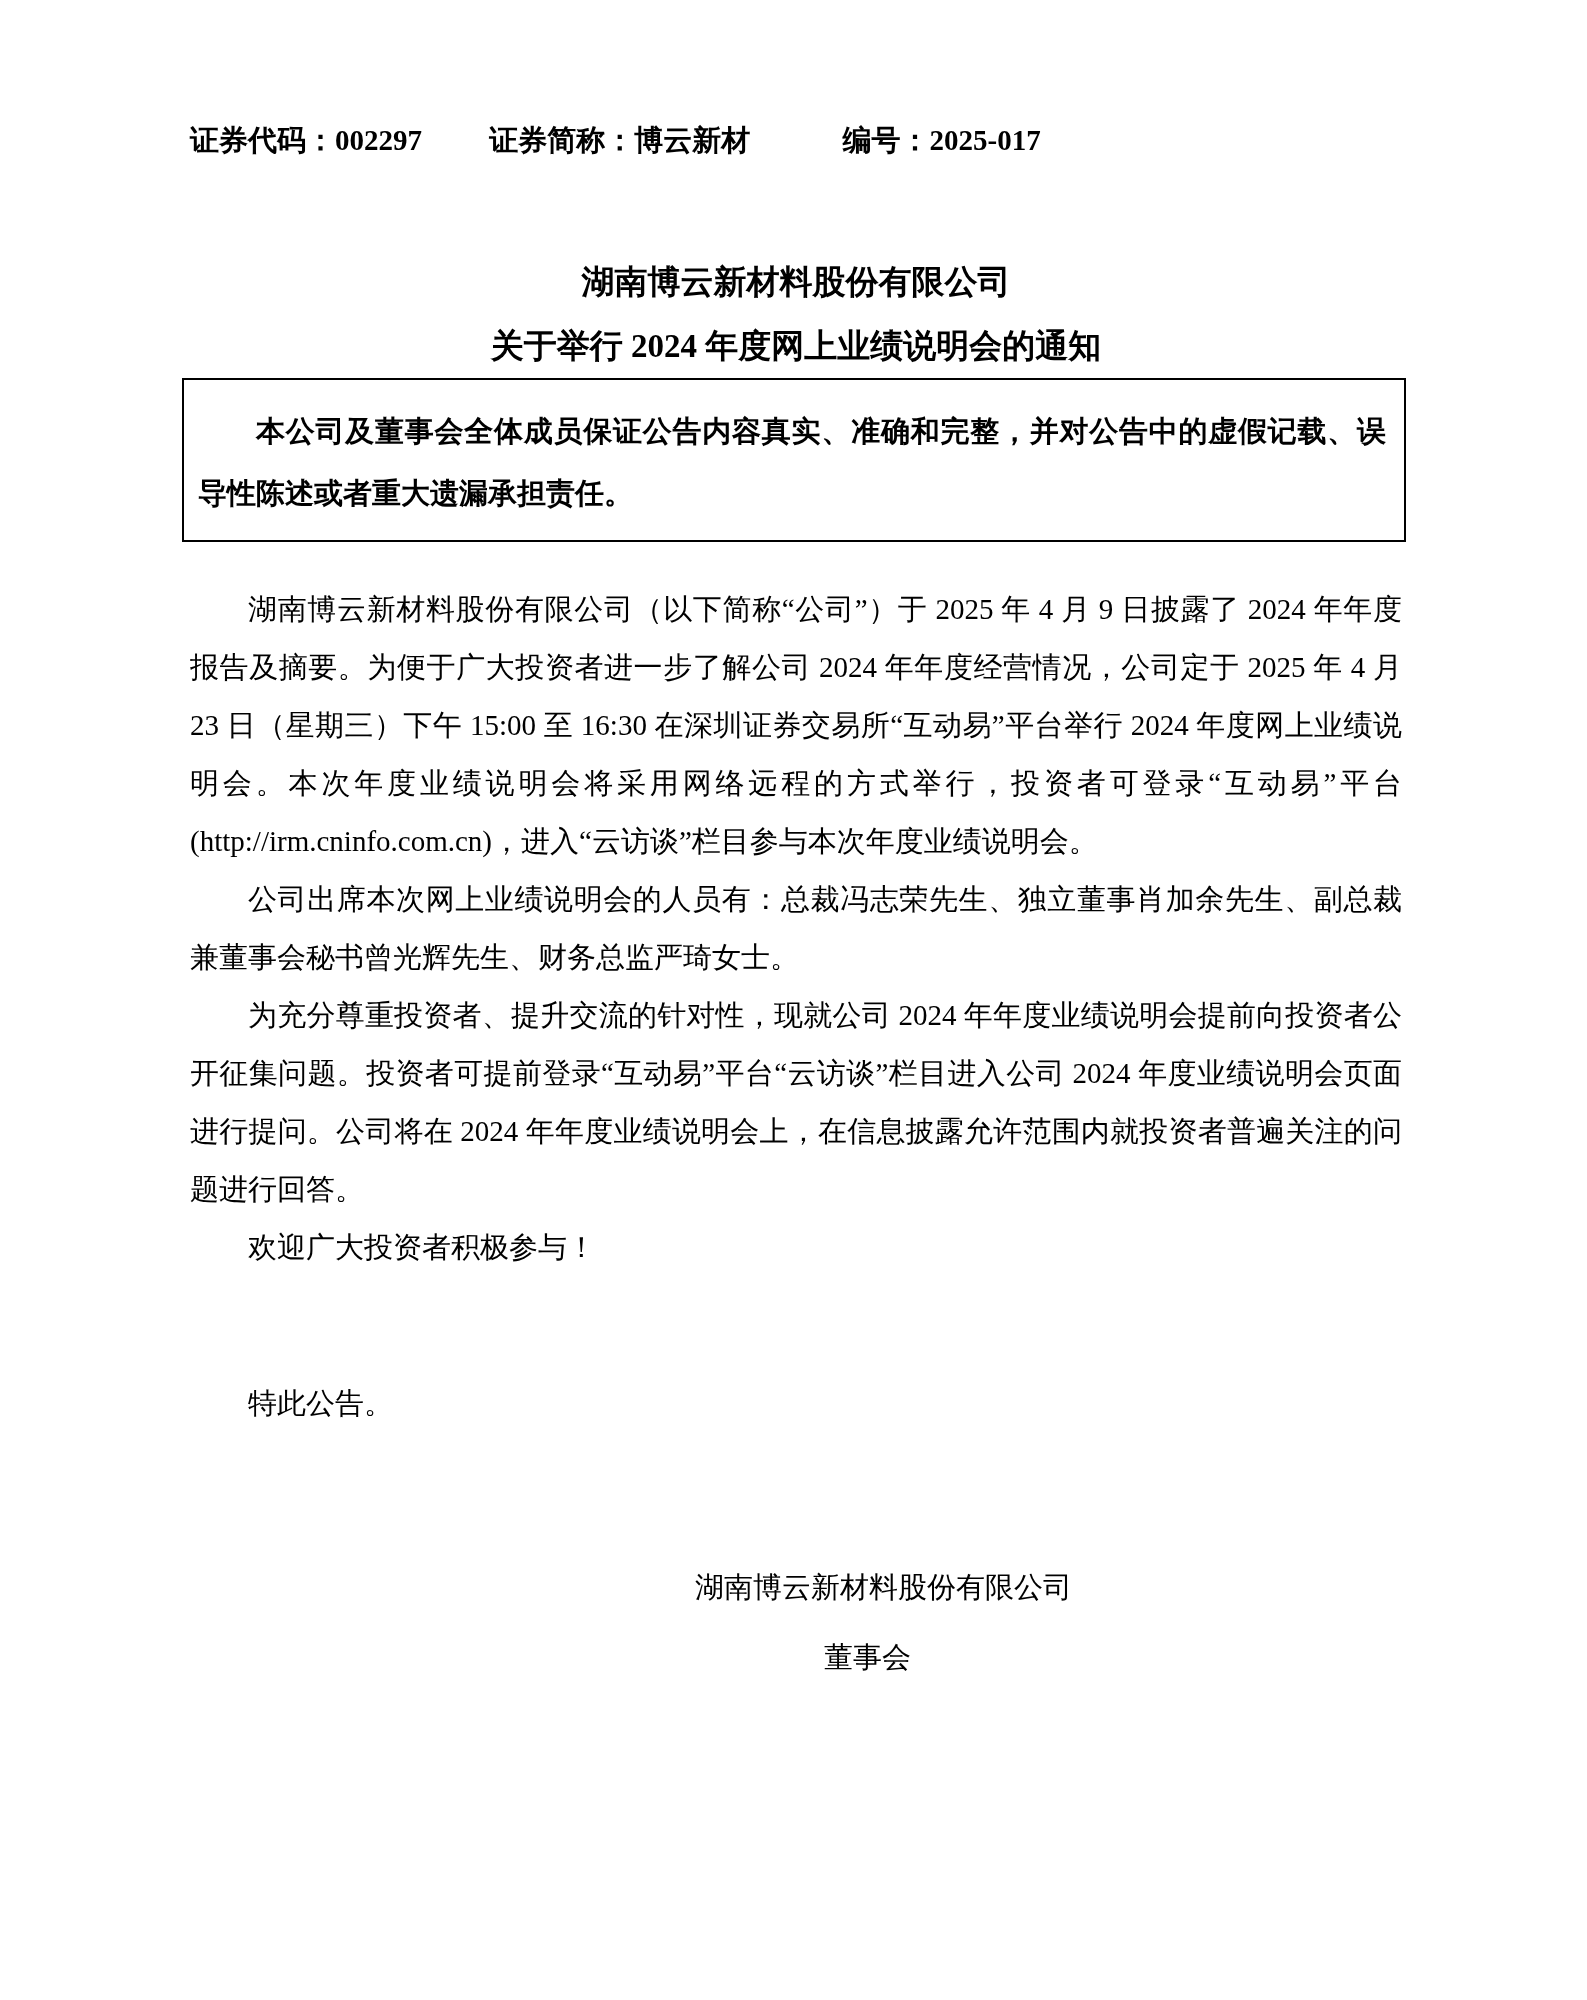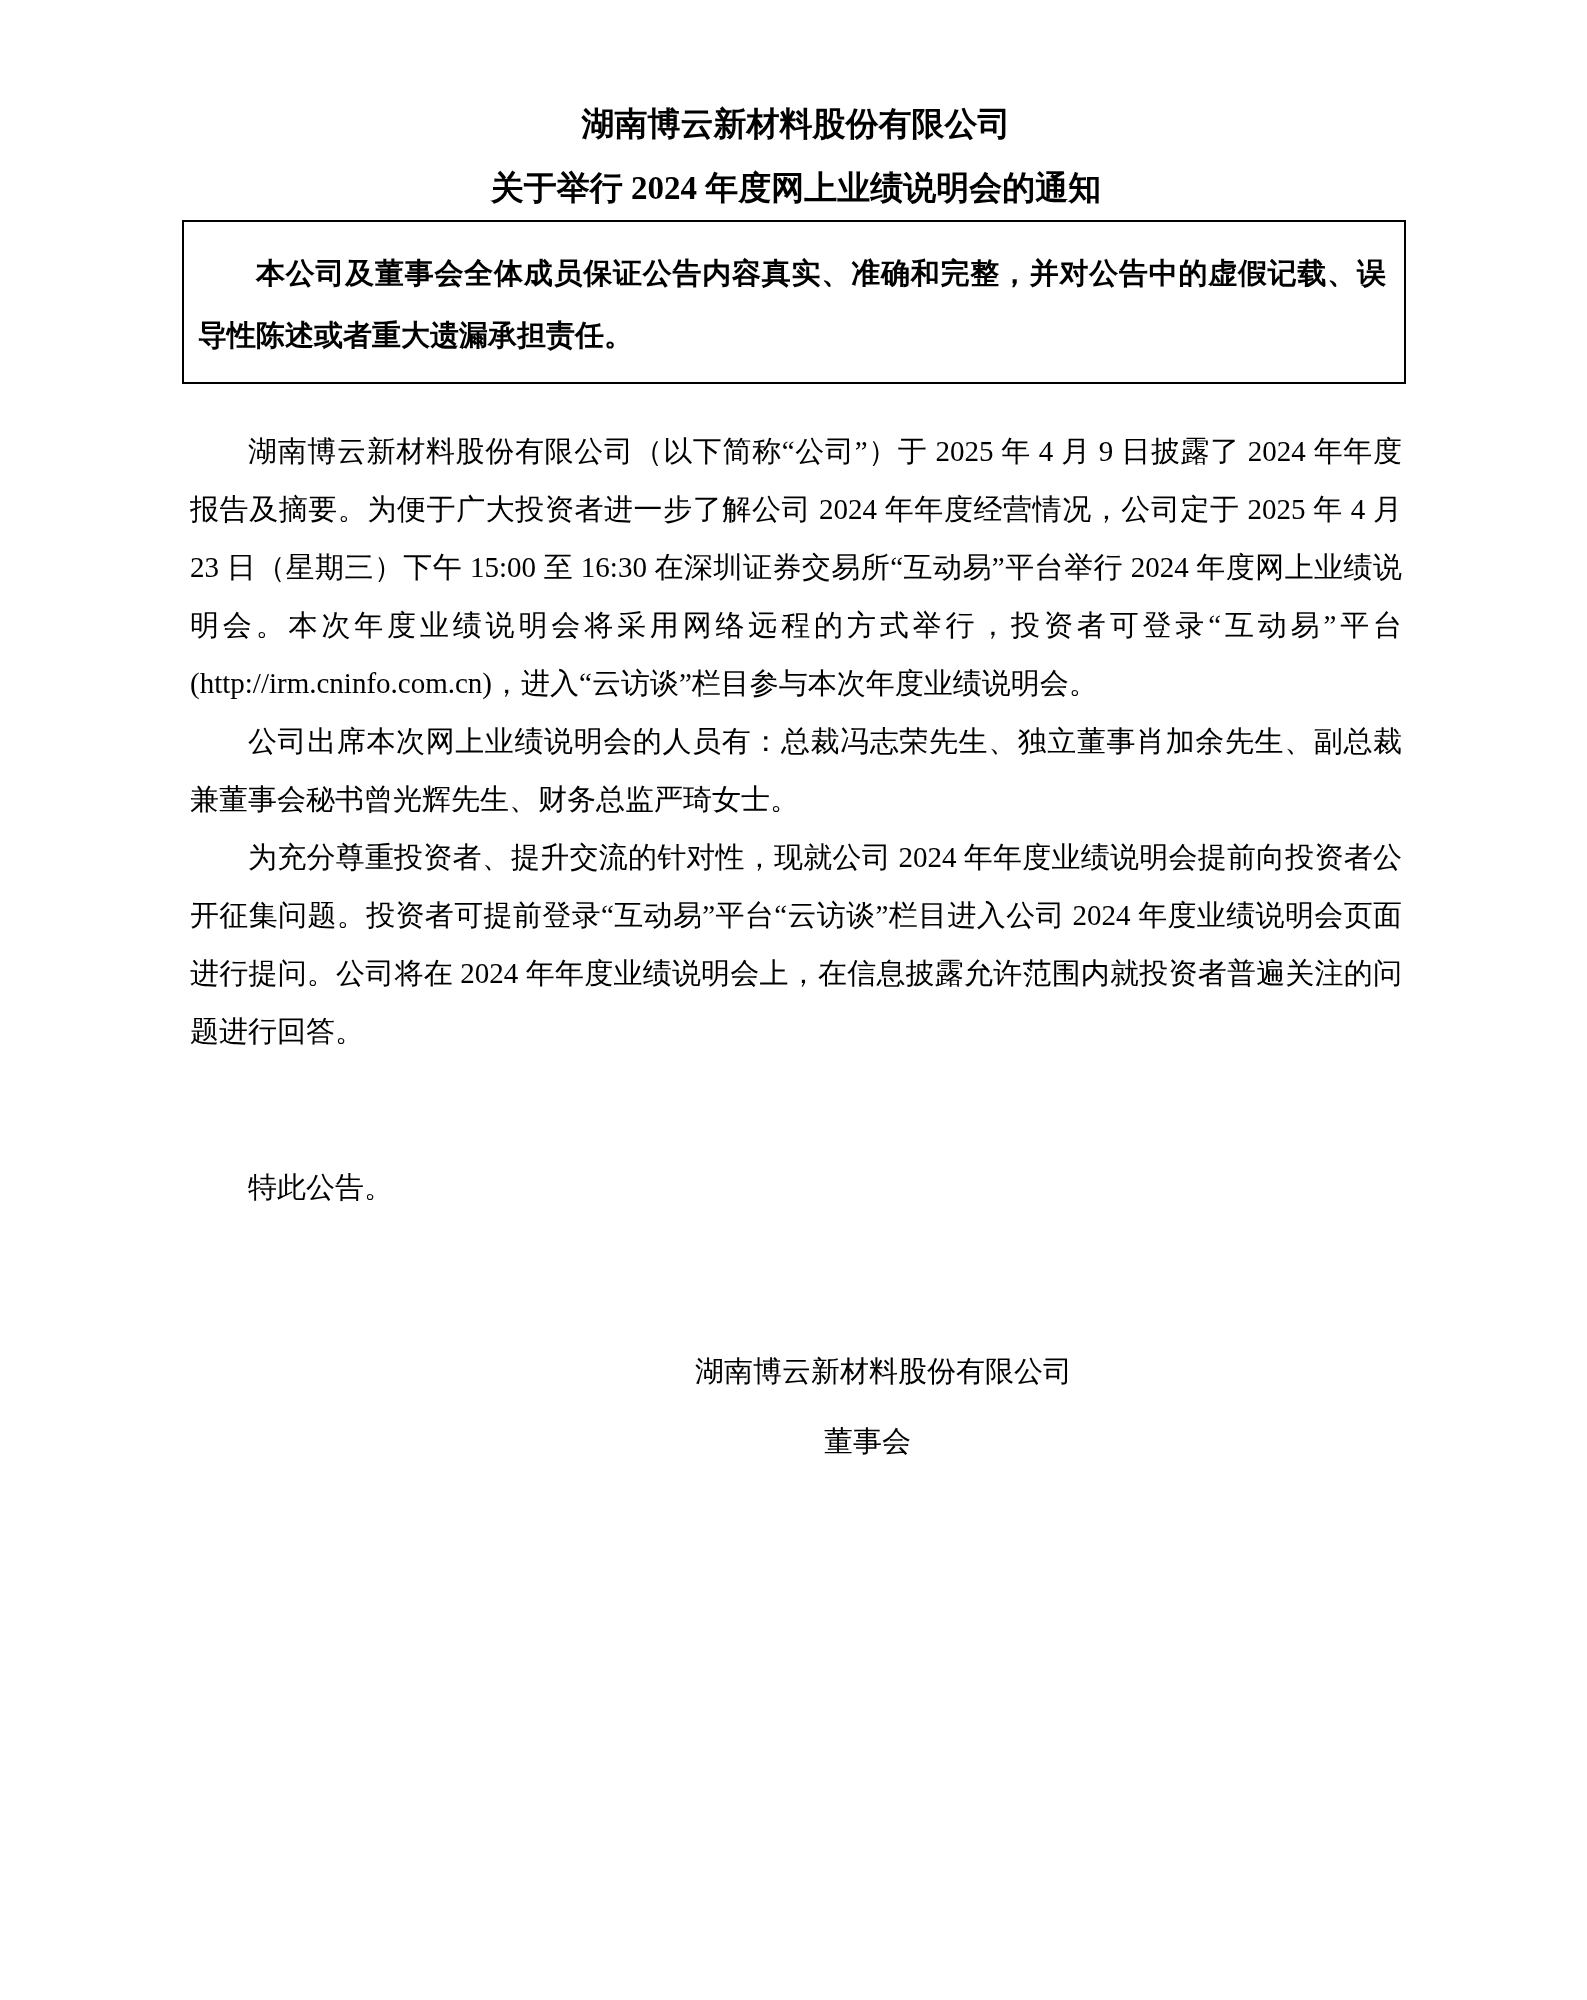--- a/index.html
+++ b/index.html
@@ -82,34 +82,40 @@
     line-height: 70px;
     white-space: nowrap;
   }
 </style>
 </head>
 <body>
 
 <div class="page">
   <div class="content">
 
+    <div class="doc-header">
+      <span class="seg-code">证券代码：002297</span>
+      <span class="seg-abbr">证券简称：博云新材</span>
+      <span class="seg-number">编号：2025-017</span>
+    </div>
 
     <div class="title-block">
       <div class="title-line">湖南博云新材料股份有限公司</div>
       <div class="title-line">关于举行 2024 年度网上业绩说明会的通知</div>
     </div>
 
     <div class="notice-box">
       <p>本公司及董事会全体成员保证公告内容真实、准确和完整，并对公告中的虚假记载、误导性陈述或者重大遗漏承担责任。</p>
     </div>
 
     <div class="body-text">
       <p>湖南博云新材料股份有限公司（以下简称“公司”）于 2025 年 4 月 9 日披露了 2024 年年度报告及摘要。为便于广大投资者进一步了解公司 2024 年年度经营情况，公司定于 2025 年 4 月 23 日（星期三）下午 15:00 至 16:30 在深圳证券交易所“互动易”平台举行 2024 年度网上业绩说明会。本次年度业绩说明会将采用网络远程的方式举行，投资者可登录“互动易”平台(http://irm.cninfo.com.cn)，进入“云访谈”栏目参与本次年度业绩说明会。</p>
       <p>公司出席本次网上业绩说明会的人员有：总裁冯志荣先生、独立董事肖加余先生、副总裁兼董事会秘书曾光辉先生、财务总监严琦女士。</p>
       <p>为充分尊重投资者、提升交流的针对性，现就公司 2024 年年度业绩说明会提前向投资者公开征集问题。投资者可提前登录“互动易”平台“云访谈”栏目进入公司 2024 年度业绩说明会页面进行提问。公司将在 2024 年年度业绩说明会上，在信息披露允许范围内就投资者普遍关注的问题进行回答。</p>
+      <p>欢迎广大投资者积极参与！</p>
     </div>
 
     <p class="closing">特此公告。</p>
 
     <div class="signature">
       <div>湖南博云新材料股份有限公司</div>
       <div>董事会</div>
     </div>
 
   </div>

